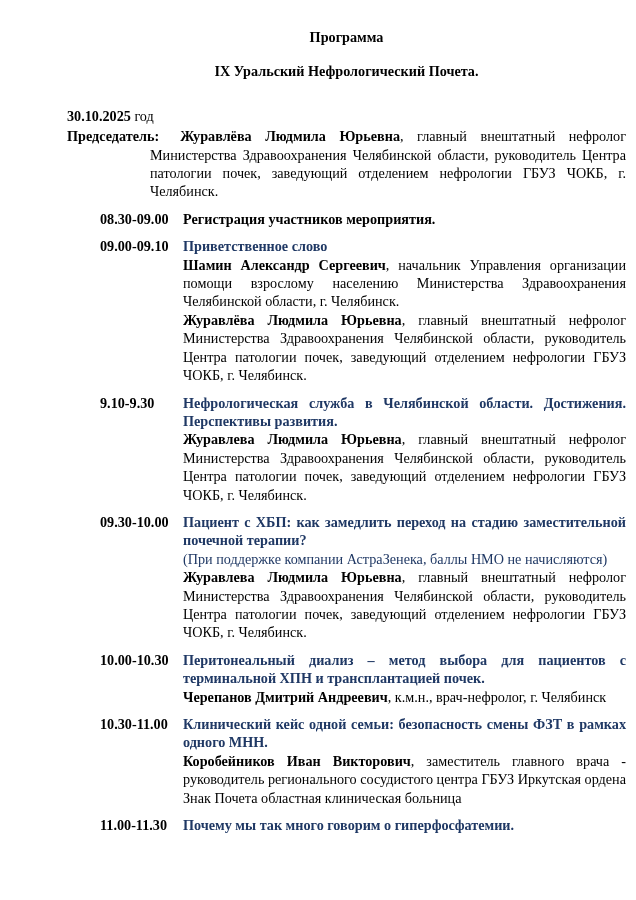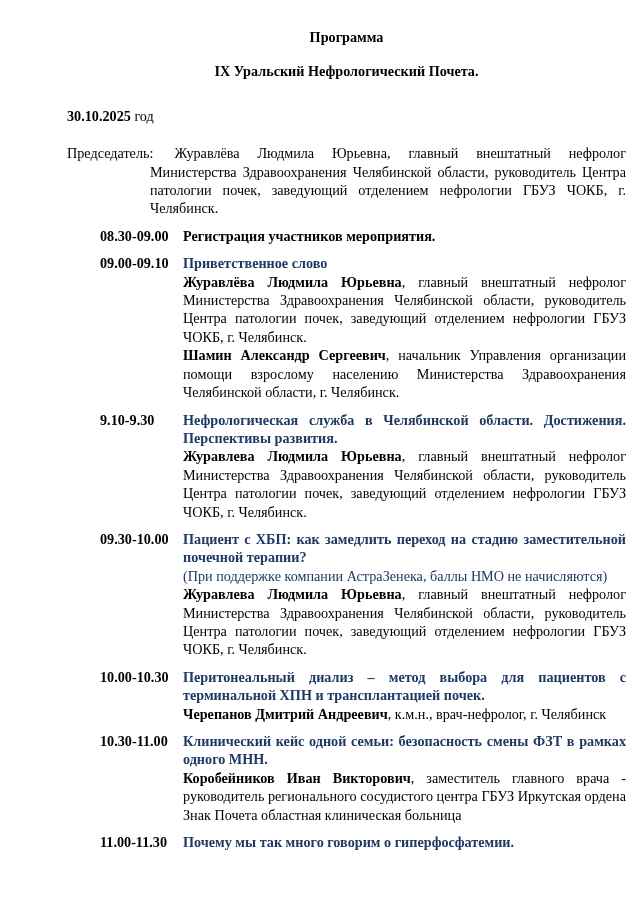--- a/index.html
+++ b/index.html
@@ -17,29 +17,29 @@
     line-height:18.4px;
     overflow:hidden;
   }
   .doc{
     width:636px;height:900px;
     padding:28px 10px 14px 67px;
   }
   .h-center{text-align:center;font-weight:bold;}
   .doc-title{margin:0 0 16px 0;}
   .doc-subtitle{margin:0 0 26px 0;}
-  .date-line{margin:0 0 19px 0;}
+  .date-line{margin:0 0 2px 0;}
   .date-line b{font-weight:bold;}
   .chair{
     margin:0 0 9px 0;
     padding-left:83px;
     text-indent:-83px;
     text-align:justify;
   }
-  .chair b{font-weight:normal;}
+  .chair b{font-weight:bold;}
   .tabgap{display:inline-block;width:21px;}
   .session{
     display:grid;
     grid-template-columns:83px 1fr;
     margin-bottom:9px;
     margin-left:33px;
   }
   .s-time{font-weight:bold;white-space:nowrap;}
   .s-content{min-width:0;}
   .s-title{font-weight:bold;text-align:justify;}
@@ -64,22 +64,22 @@
       <div class="session">
         <div class="s-time">08.30-09.00</div>
         <div class="s-content">
           <div class="s-title">Регистрация участников мероприятия.</div>
         </div>
       </div>
       <div class="session">
         <div class="s-time">09.00-09.10</div>
         <div class="s-content">
           <div class="s-title blue">Приветственное слово</div>
+          <div class="speaker"><b>Шамин Александр Сергеевич</b><span>, начальник Управления организации помощи взрослому населению Министерства Здравоохранения Челябинской области, г. Челябинск.</span></div>
           <div class="speaker"><b>Журавлёва Людмила Юрьевна</b><span>, главный внештатный нефролог Министерства Здравоохранения Челябинской области, руководитель Центра патологии почек, заведующий отделением нефрологии ГБУЗ ЧОКБ, г. Челябинск.</span></div>
-          <div class="speaker"><b>Шамин Александр Сергеевич</b><span>, начальник Управления организации помощи взрослому населению Министерства Здравоохранения Челябинской области, г. Челябинск.</span></div>
         </div>
       </div>
       <div class="session">
         <div class="s-time">9.10-9.30</div>
         <div class="s-content">
           <div class="s-title blue">Нефрологическая служба в Челябинской области. Достижения. Перспективы развития.</div>
           <div class="speaker"><b>Журавлева Людмила Юрьевна</b><span>, главный внештатный нефролог Министерства Здравоохранения Челябинской области, руководитель Центра патологии почек, заведующий отделением нефрологии ГБУЗ ЧОКБ, г. Челябинск.</span></div>
         </div>
       </div>
       <div class="session">

